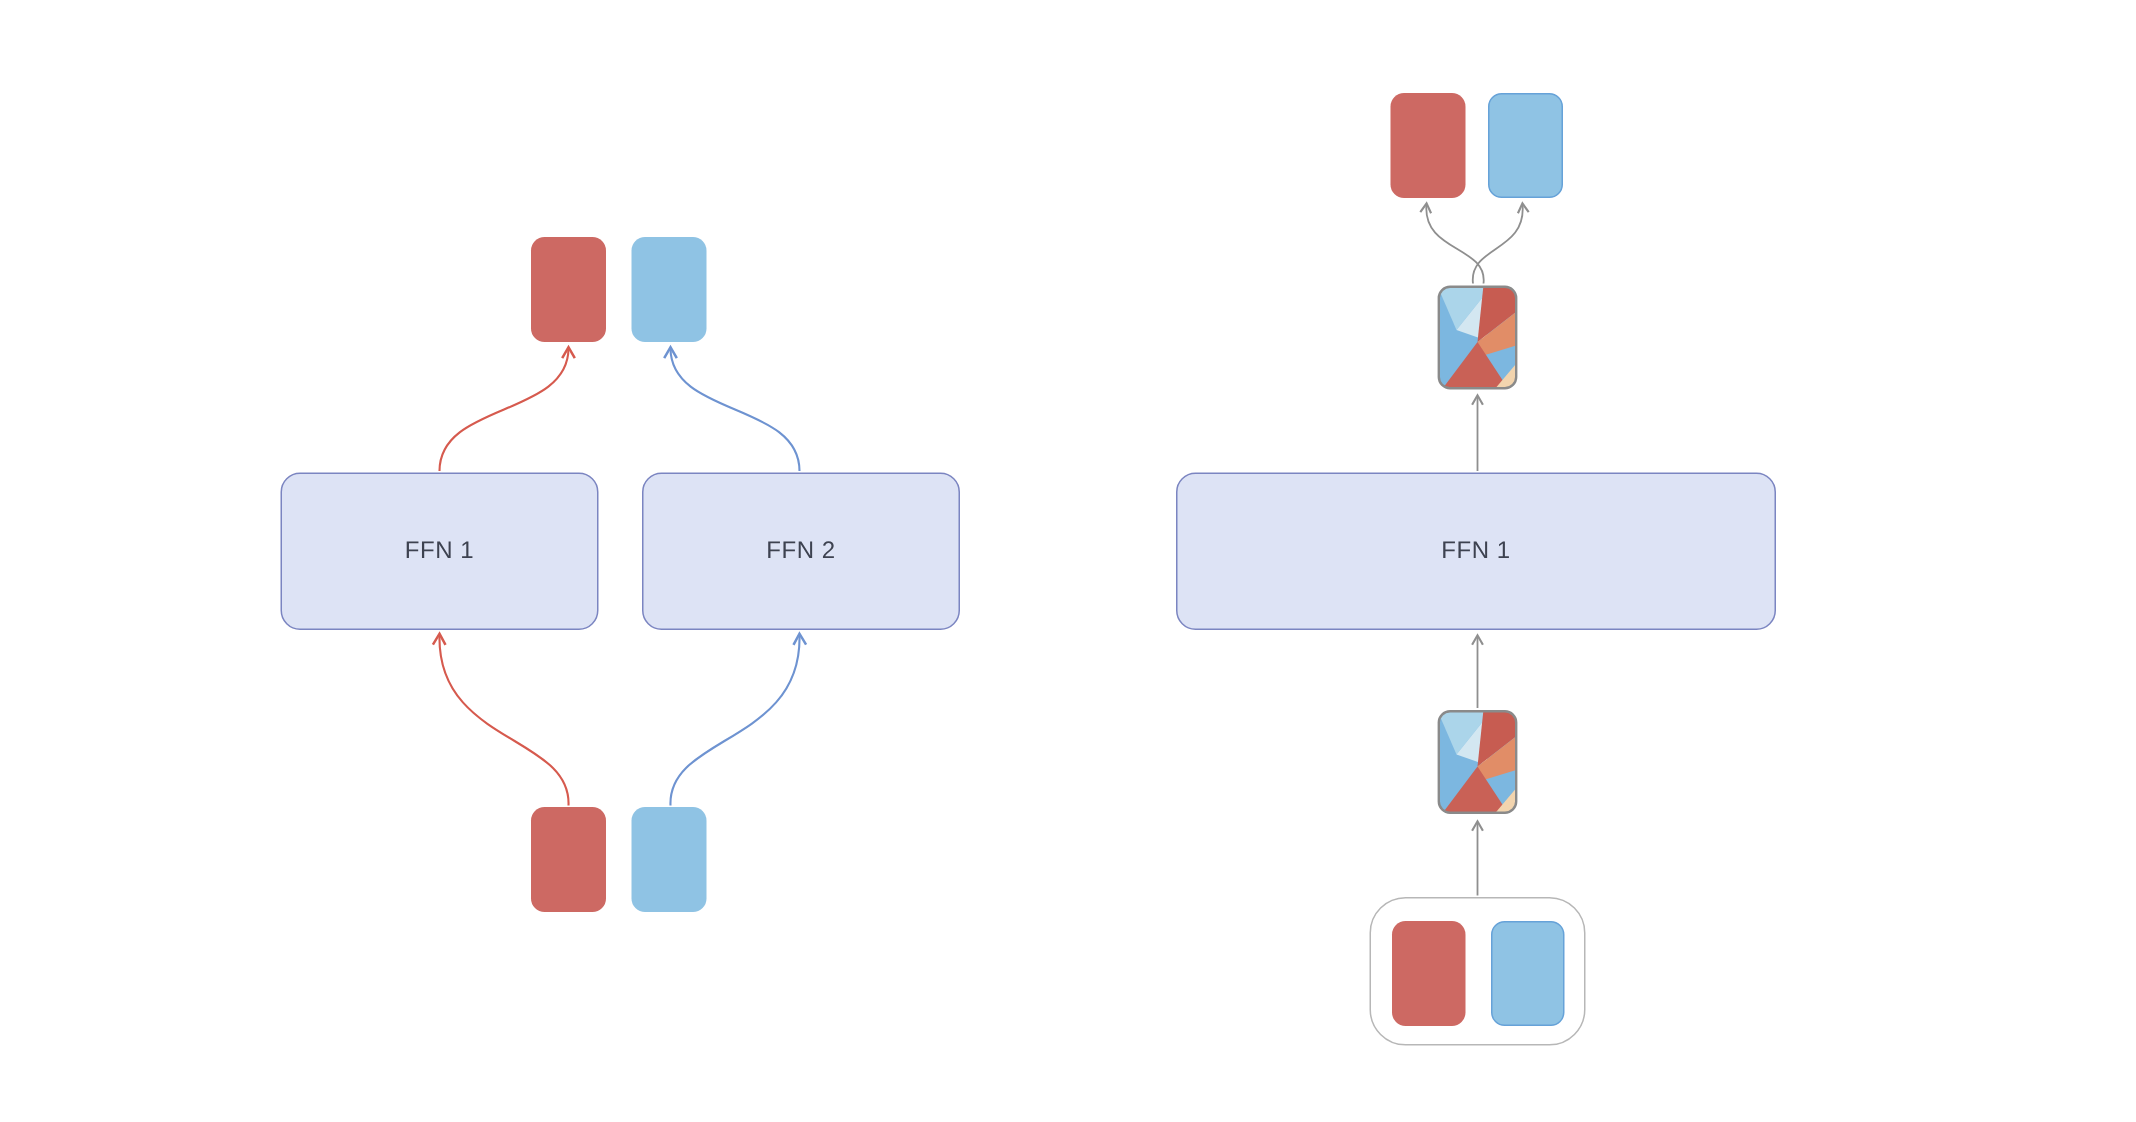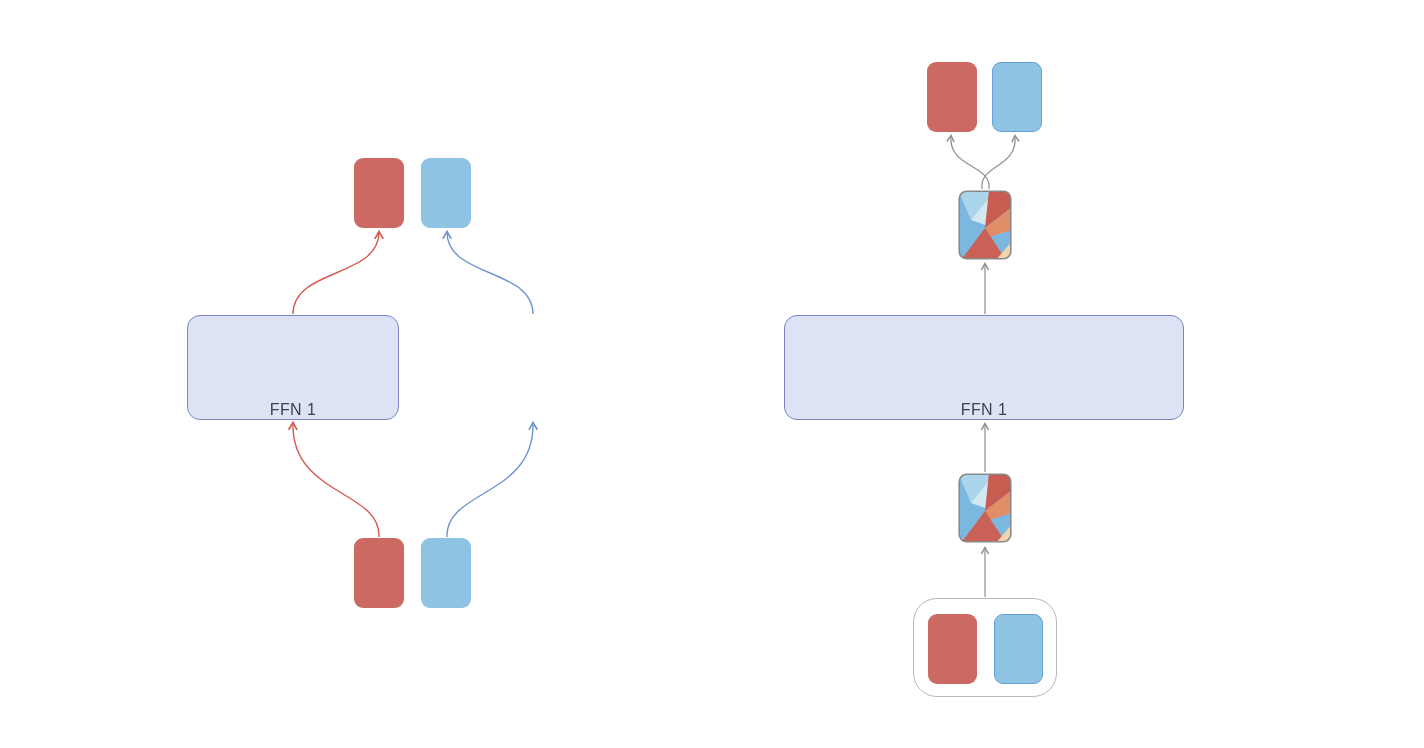--- a/index.html
+++ b/index.html
@@ -29,21 +29,21 @@
   .token.red  { background: #cd6963; }
   .token.blue { background: #8fc3e4; }
   .token.blue.bordered { border: 1.6px solid #66a2d8; box-sizing: border-box; }
   .ffn-box {
     position: absolute;
     background: #dde3f5;
     border: 1.6px solid #7b85c1;
     border-radius: 13px;
     box-sizing: border-box;
     display: flex;
-    align-items: flex-end;
+    align-items: center;
     justify-content: center;
     color: #3d4250;
     font-size: 16px;
     letter-spacing: 0.4px;
   }
   .batch-group {
     position: absolute;
     background: #ffffff;
     border: 1.6px solid #b7b7b7;
     border-radius: 24px;
@@ -98,20 +98,23 @@
     <path d="M 985,472 L 985,424" fill="none" stroke="#8f8f8f" stroke-width="1.2" marker-end="url(#arrow-gray)"></path>
     <path d="M 985,597 L 985,548" fill="none" stroke="#8f8f8f" stroke-width="1.2" marker-end="url(#arrow-gray)"></path>
   </svg>
 
   <div class="token red" style="left:354px; top:158px; width:50px; height:70px;"></div>
   <div class="token blue" style="left:421px; top:158px; width:50px; height:70px;"></div>
 
   <div class="ffn-box" style="left:187px; top:315px; width:212px; height:105px;">
     <span>FFN 1</span>
   </div>
+  <div class="ffn-box" style="left:428px; top:315px; width:212px; height:105px;">
+    <span>FFN 2</span>
+  </div>
 
   <div class="token red" style="left:354px; top:538px; width:50px; height:70px;"></div>
   <div class="token blue" style="left:421px; top:538px; width:50px; height:70px;"></div>
 
   <div class="token red" style="left:927px; top:62px; width:50px; height:70px;"></div>
   <div class="token blue bordered" style="left:992px; top:62px; width:50px; height:70px;"></div>
 
   <svg class="mosaic" style="left:958px; top:190px;" width="54" height="70">
     <use href="#mosaic-block" width="54" height="70"></use>
   </svg>

